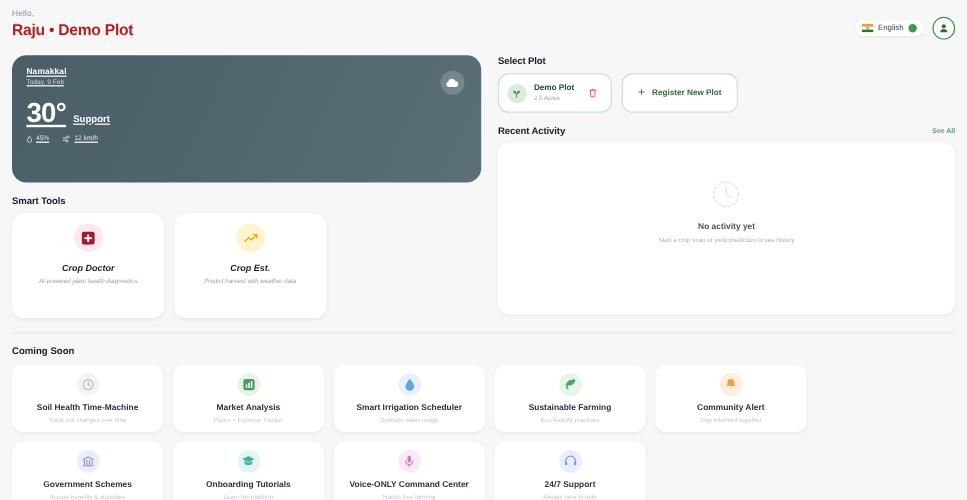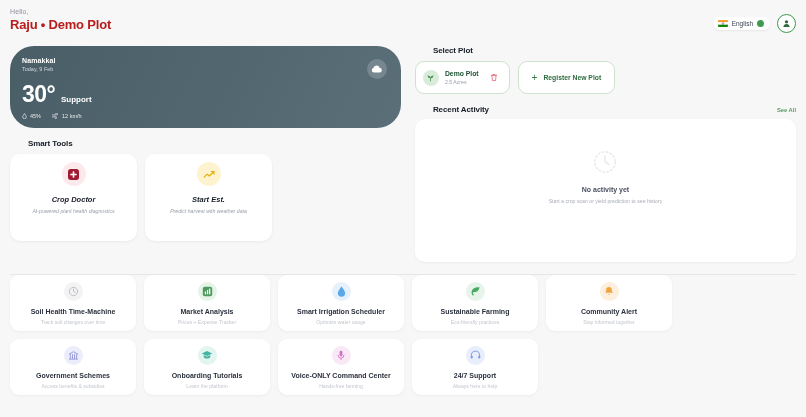--- a/index.html
+++ b/index.html
@@ -31,40 +31,40 @@
     display: flex; align-items: center; justify-content: center;
   }
 
   
   .cols { display: flex; gap: 14px; margin-top: 4px; }
   .col-left { width: 396px; }
   .col-right { width: 386px; }
 
   
   .weather {
-    position: relative; height: 82px; border-radius: 24px; padding: 11px 12px;
+    position: relative; height: 106px; border-radius: 12px; padding: 11px 12px;
     background: linear-gradient(115deg, #4a5e68 0%, #51656f 45%, #5b6f79 100%);
-    color: #ffffff; overflow: hidden;
+    color: #ffffff; overflow: hidden; text-decoration: underline;
   }
   .w-city { font-size: 7px; font-weight: bold; letter-spacing: .1px; }
   .w-date { font-size: 5.5px; color: rgba(255,255,255,.72); margin-top: 2px; }
   .w-temp-row { display: flex; align-items: baseline; gap: 6px; margin-top: 11px; }
   .w-temp { font-size: 23px; font-weight: bold; line-height: 1; letter-spacing: -.6px; }
   .w-cond { font-size: 8px; font-weight: 600; }
   .w-stats { display: flex; gap: 11px; margin-top: 7px; align-items: center; }
   .w-stat { display: flex; align-items: center; gap: 3px; font-size: 5.5px; color: rgba(255,255,255,.85); }
   .w-cloud {
     position: absolute; right: 14px; top: 13px;
     width: 20px; height: 20px; border-radius: 50%;
     background: rgba(255,255,255,.18);
     display: flex; align-items: center; justify-content: center;
   }
 
   
-  .sec-title { font-size: 8px; font-weight: bold; color: #171c26; letter-spacing: -.1px; margin-left: 18px; }
+  .sec-title { font-size: 8px; font-weight: bold; color: #171c26; letter-spacing: -.1px; }
   .sec-title.mt { margin-top: 11px; margin-bottom: 6px; }
 
   
   .tools { display: flex; gap: 8px; }
   .tool-card {
     width: 127px; height: 87px; background: #ffffff; border-radius: 10px;
     box-shadow: 0 1px 3px rgba(16,24,40,.06);
     display: flex; flex-direction: column; align-items: center; justify-content: flex-start;
     padding: 8px 6px;
     font-style: italic;
@@ -199,21 +199,21 @@
           <div class="tool-name">Crop Doctor</div>
           <div class="tool-desc">AI-powered plant health diagnostics</div>
         </div>
         <div class="tool-card">
           <span class="tool-ico-wrap ico-yellow">
             <svg width="12" height="9" viewBox="0 0 16 12" fill="none" stroke="#e3b008" stroke-width="1.6" stroke-linecap="round" stroke-linejoin="round">
                 <path d="M1.5 9.5 5.5 5.5 8.5 8 14.5 2"></path>
                 <path d="M11 2h3.5v3.5"></path>
               </svg>
           </span>
-          <div class="tool-name">Start Est.</div>
+          <div class="tool-name">Crop Est.</div>
           <div class="tool-desc">Predict harvest with weather data</div>
         </div>
       </div>
     </div>
 
     <div class="col-right">
       <div class="sec-title">Select Plot</div>
 
       <div class="plot-row">
         <div class="plot-card">
@@ -256,20 +256,21 @@
             <path d="M14 7.5V14l4.4 2.6"></path>
           </svg>
         </span>
         <div class="ra-empty-title">No activity yet</div>
         <div class="ra-empty-sub">Start a crop scan or yield prediction to see history</div>
       </div>
     </div>
   </div>
 
   <div class="divider"></div>
+  <div class="cs-title">Coming Soon</div>
 
   <div class="cs-grid">
 
     <div class="cs-card">
       <span class="cs-ico" style="background:#f3f3f4">
         <svg width="11" height="11" viewBox="0 0 16 16" fill="none" stroke="#b6bac1" stroke-width="1.3" stroke-linecap="round">
             <circle cx="8" cy="8" r="6"></circle>
             <path d="M8 4.4V8l2.5 1.5"></path>
           </svg>
       </span>

